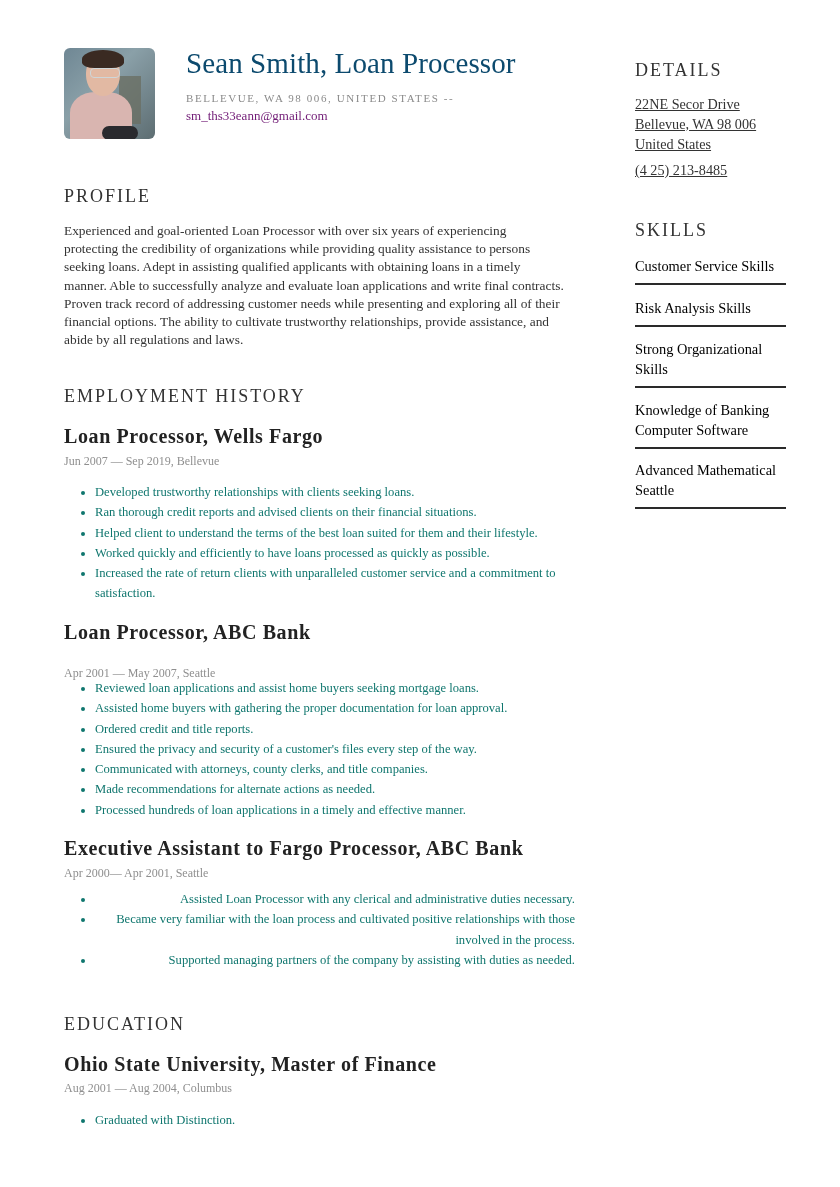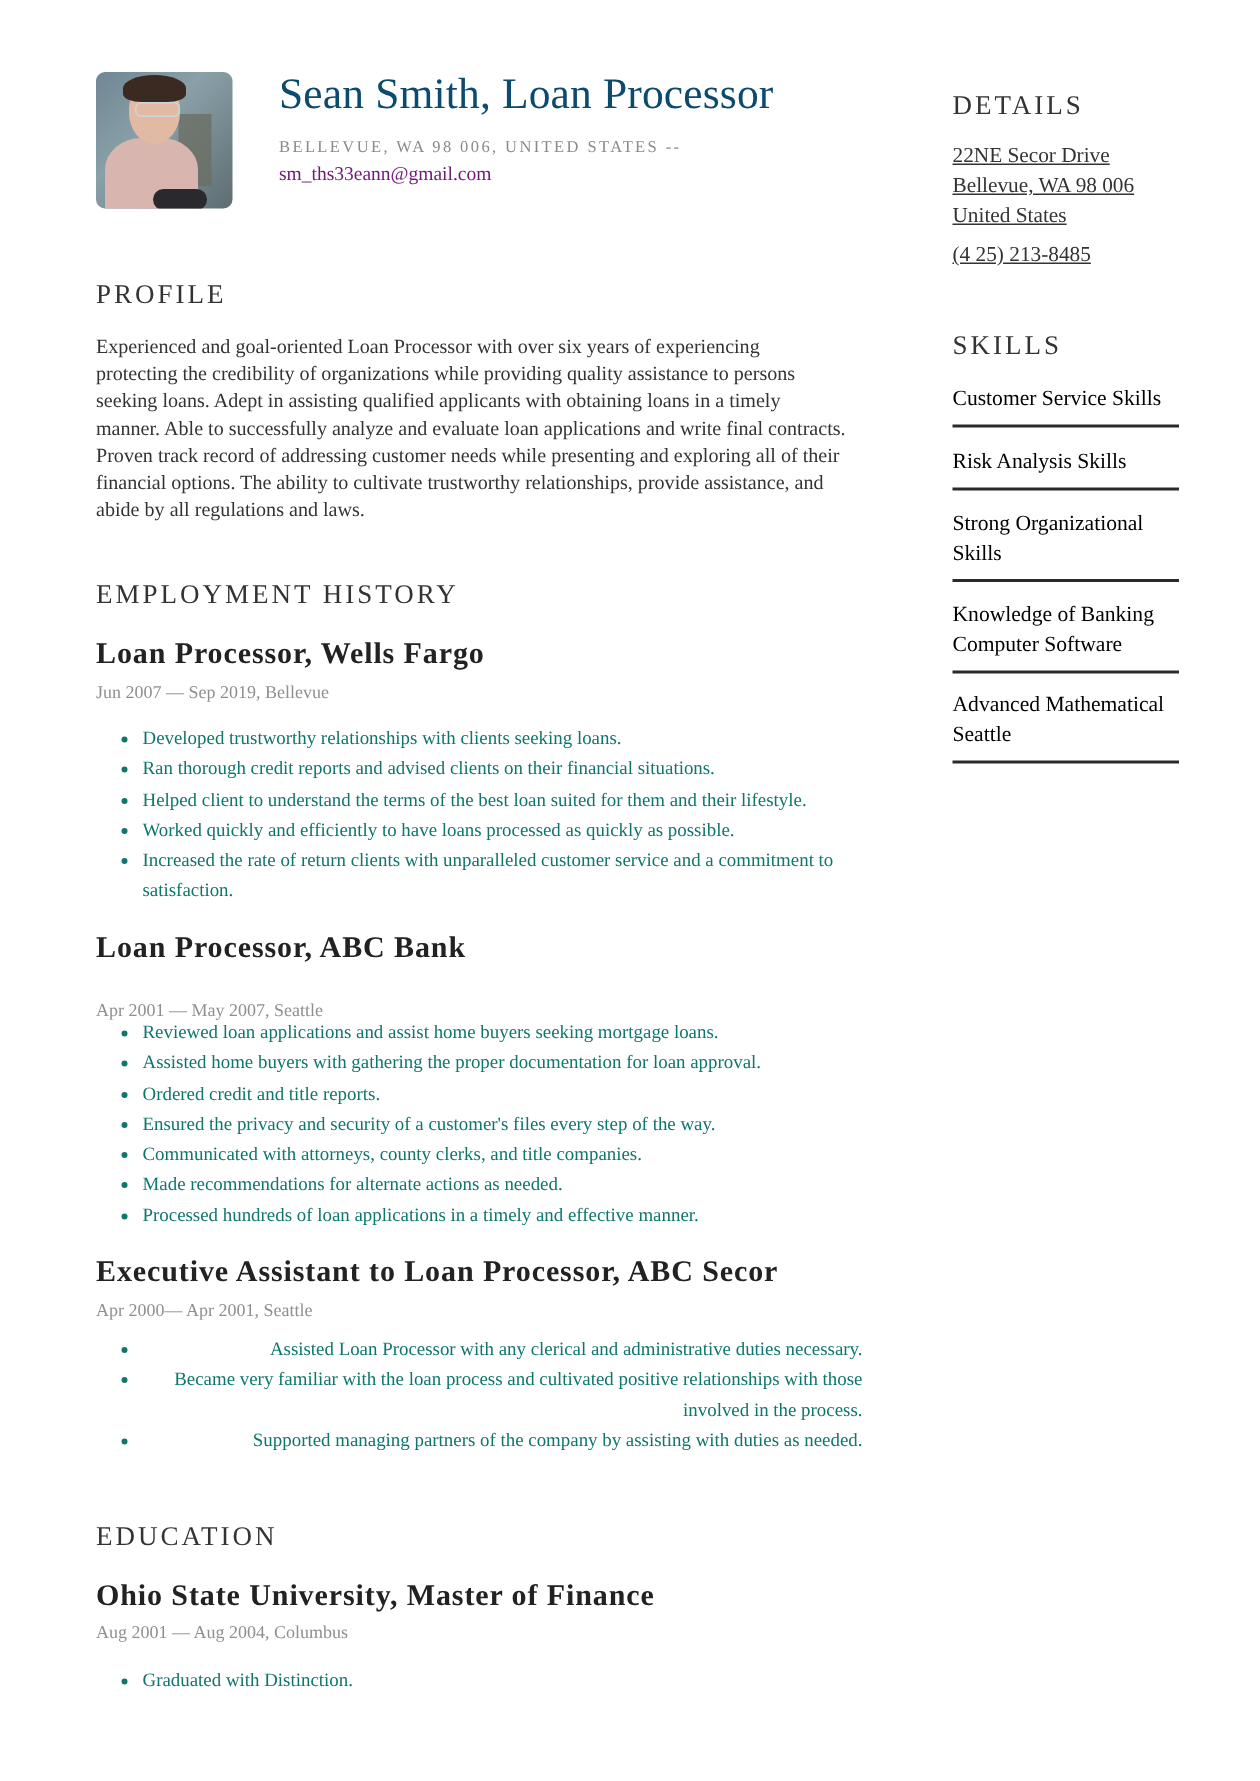--- a/index.html
+++ b/index.html
@@ -68,21 +68,21 @@
 <ul class="bullets" style="top:678px;">
   <li>Reviewed loan applications and assist home buyers seeking mortgage loans.</li>
   <li>Assisted home buyers with gathering the proper documentation for loan approval.</li>
   <li>Ordered credit and title reports.</li>
   <li>Ensured the privacy and security of a customer's files every step of the way.</li>
   <li>Communicated with attorneys, county clerks, and title companies.</li>
   <li>Made recommendations for alternate actions as needed.</li>
   <li>Processed hundreds of loan applications in a timely and effective manner.</li>
 </ul>
 
-<div class="job-title" style="top:837px;">Executive Assistant to Loan Processor, ABC Secor</div>
+<div class="job-title" style="top:837px;">Executive Assistant to Fargo Processor, ABC Bank</div>
 <div class="job-date" style="top:866px;">Apr  2000— Apr  2001, Seattle</div>
 <ul class="bullets" style="top:889px;text-align:right;">
   <li>Assisted Loan Processor with any clerical and administrative duties necessary.</li>
   <li>Became very familiar with the loan process and cultivated positive relationships with those involved in the process.</li>
   <li>Supported managing partners of the company by assisting with duties as needed.</li>
 </ul>
 
 <div class="sec-title" style="left:64px; top:1014px;">Education</div>
 <div class="job-title" style="top:1053px;">Ohio State University, Master of Finance</div>
 <div class="job-date" style="top:1081px;">Aug  2001 — Aug  2004, Columbus</div>

